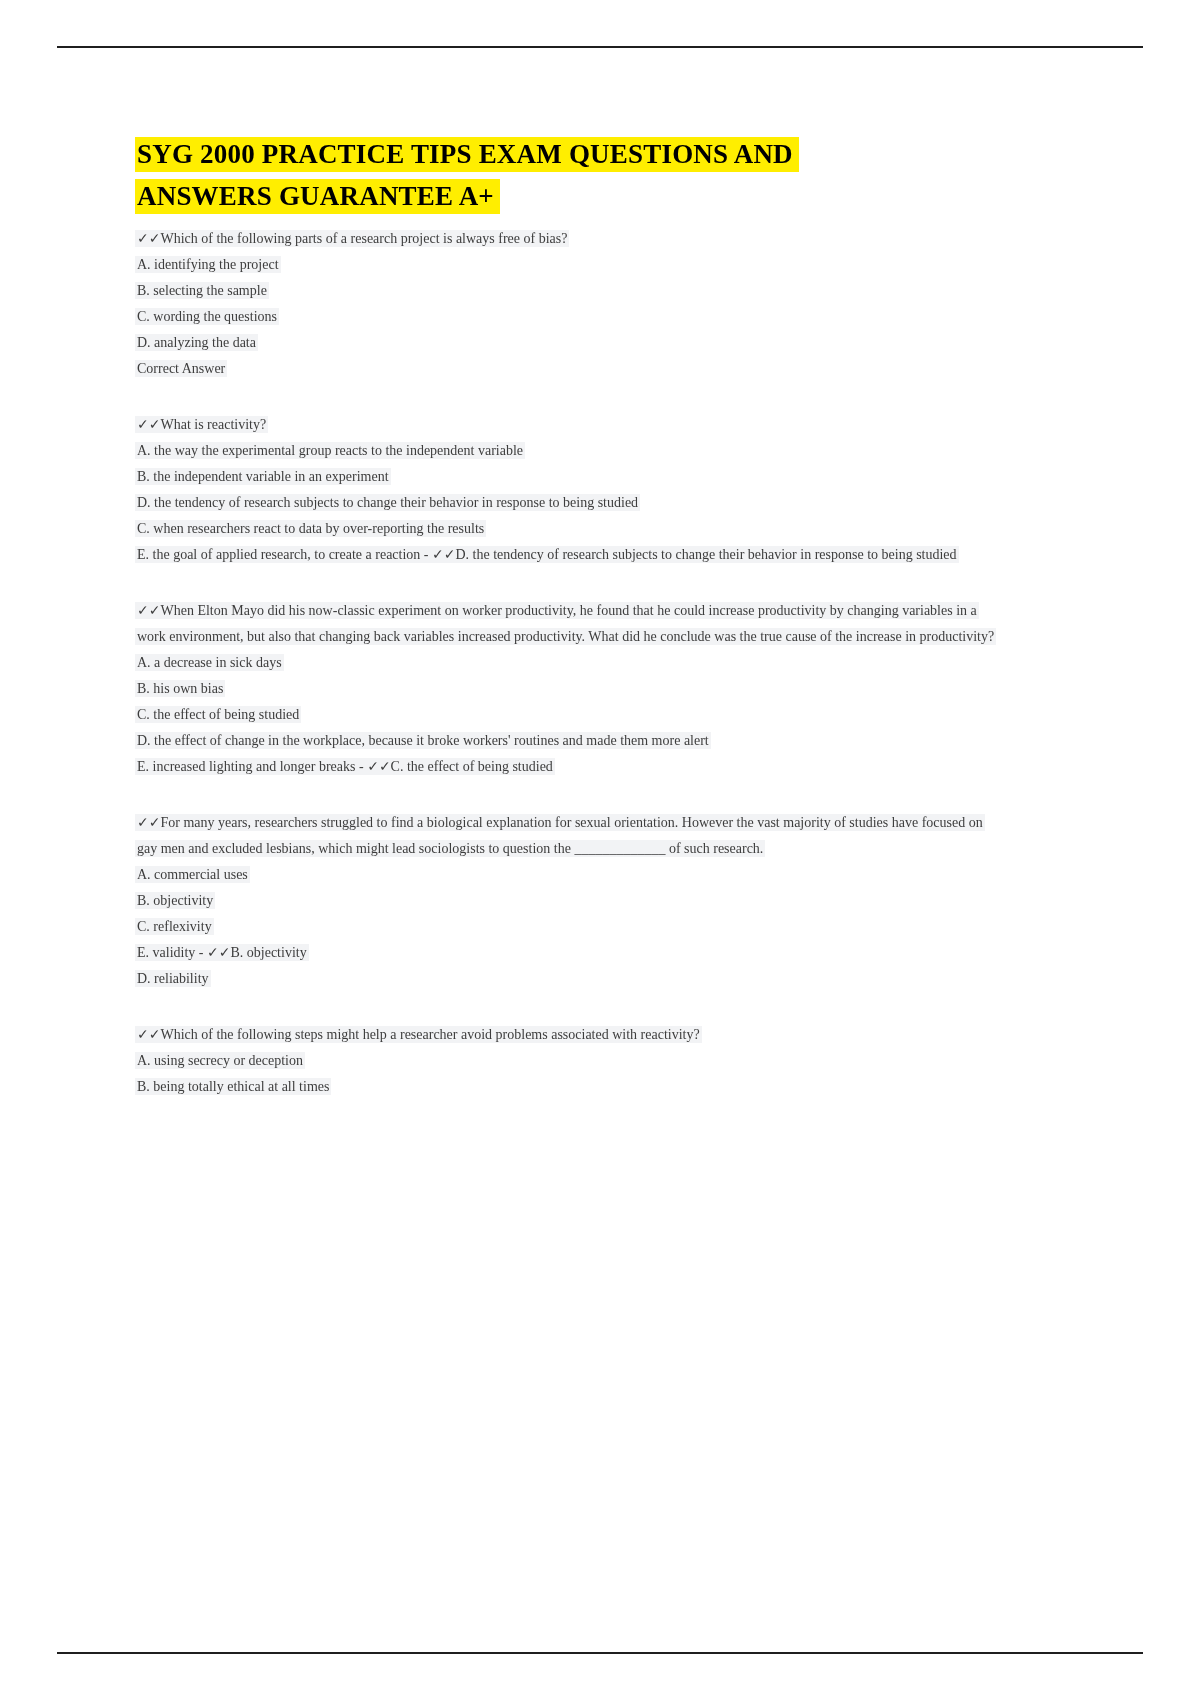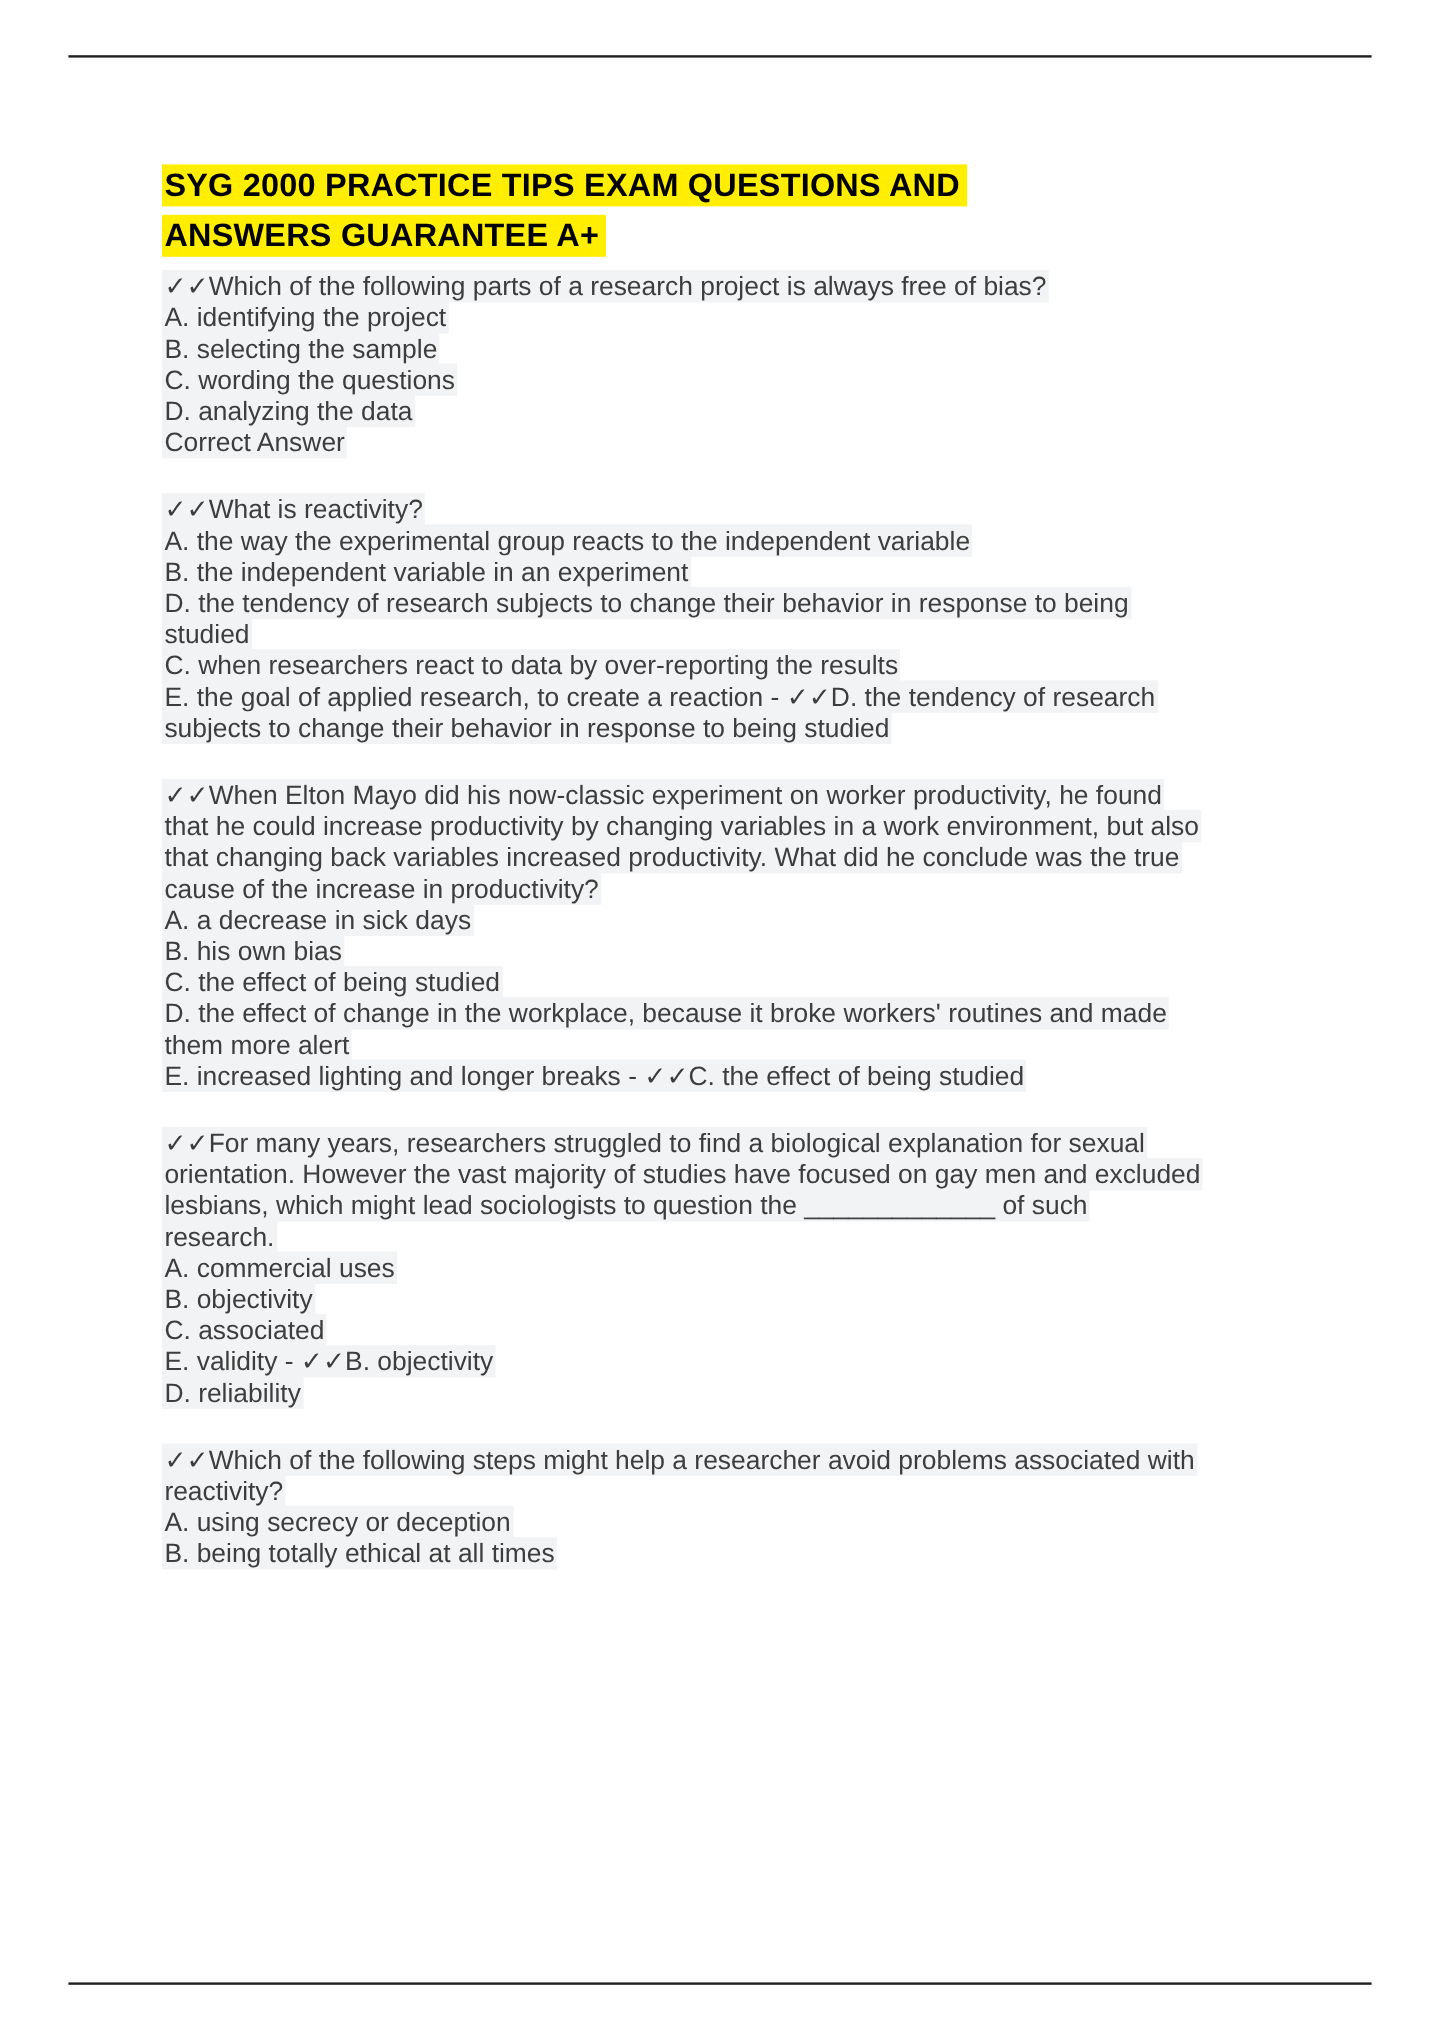--- a/index.html
+++ b/index.html
@@ -34,38 +34,38 @@
   .doc-title .title-hl {
     background: #ffee00;
     padding: 2px 6px 3px 2px;
     box-decoration-break: clone;
     -webkit-box-decoration-break: clone;
   }
   .title-line { display: block; margin-bottom: 2px; }
 
   .question-block { margin: 0 0 30px 0; }
   .line {
-    font-size: 22px;
+    font-size: 14px;
     line-height: 26px;
     min-height: 26px;
   }
   .line .hl {
     background: #f2f3f5;
     padding: 1px 2px;
     box-decoration-break: clone;
     -webkit-box-decoration-break: clone;
   }
 </style>
 </head>
 <body>
 
 <div class="page">
   <div class="rule rule-top"></div>
 
-  <div class="content" style="color: rgb(61, 61, 61);">
+  <div class="content" style="color: rgb(61, 61, 61); font-family: Liberation Serif, serif;">
     <h1 class="doc-title">
       <span class="title-line"><span class="title-hl" style="background: rgb(255, 238, 0);">SYG 2000 PRACTICE TIPS EXAM QUESTIONS AND</span></span>
       <span class="title-line"><span class="title-hl" style="background: rgb(255, 238, 0); margin-top: 46px;">ANSWERS GUARANTEE A+</span></span>
     </h1>
 
     <div>
         <div class="question-block">
           <div class="line"><span class="hl">✓✓Which of the following parts of a research project is always free of bias?</span></div>
           <div class="line"><span class="hl">A. identifying the project</span></div>
           <div class="line"><span class="hl">B. selecting the sample</span></div>
@@ -86,21 +86,21 @@
           <div class="line"><span class="hl">A. a decrease in sick days</span></div>
           <div class="line"><span class="hl">B. his own bias</span></div>
           <div class="line"><span class="hl">C. the effect of being studied</span></div>
           <div class="line"><span class="hl">D. the effect of change in the workplace, because it broke workers' routines and made them more alert</span></div>
           <div class="line"><span class="hl">E. increased lighting and longer breaks - ✓✓C. the effect of being studied</span></div>
         </div>
         <div class="question-block">
           <div class="line"><span class="hl">✓✓For many years, researchers struggled to find a biological explanation for sexual orientation. However the vast majority of studies have focused on gay men and excluded lesbians, which might lead sociologists to question the _____________ of such research.</span></div>
           <div class="line"><span class="hl">A. commercial uses</span></div>
           <div class="line"><span class="hl">B. objectivity</span></div>
-          <div class="line"><span class="hl">C. associated</span></div>
+          <div class="line"><span class="hl">C. reflexivity</span></div>
           <div class="line"><span class="hl">E. validity - ✓✓B. objectivity</span></div>
           <div class="line"><span class="hl">D. reliability</span></div>
         </div>
         <div class="question-block">
           <div class="line"><span class="hl">✓✓Which of the following steps might help a researcher avoid problems associated with reactivity?</span></div>
           <div class="line"><span class="hl">A. using secrecy or deception</span></div>
           <div class="line"><span class="hl">B. being totally ethical at all times</span></div>
         </div>
       </div>
   </div>

